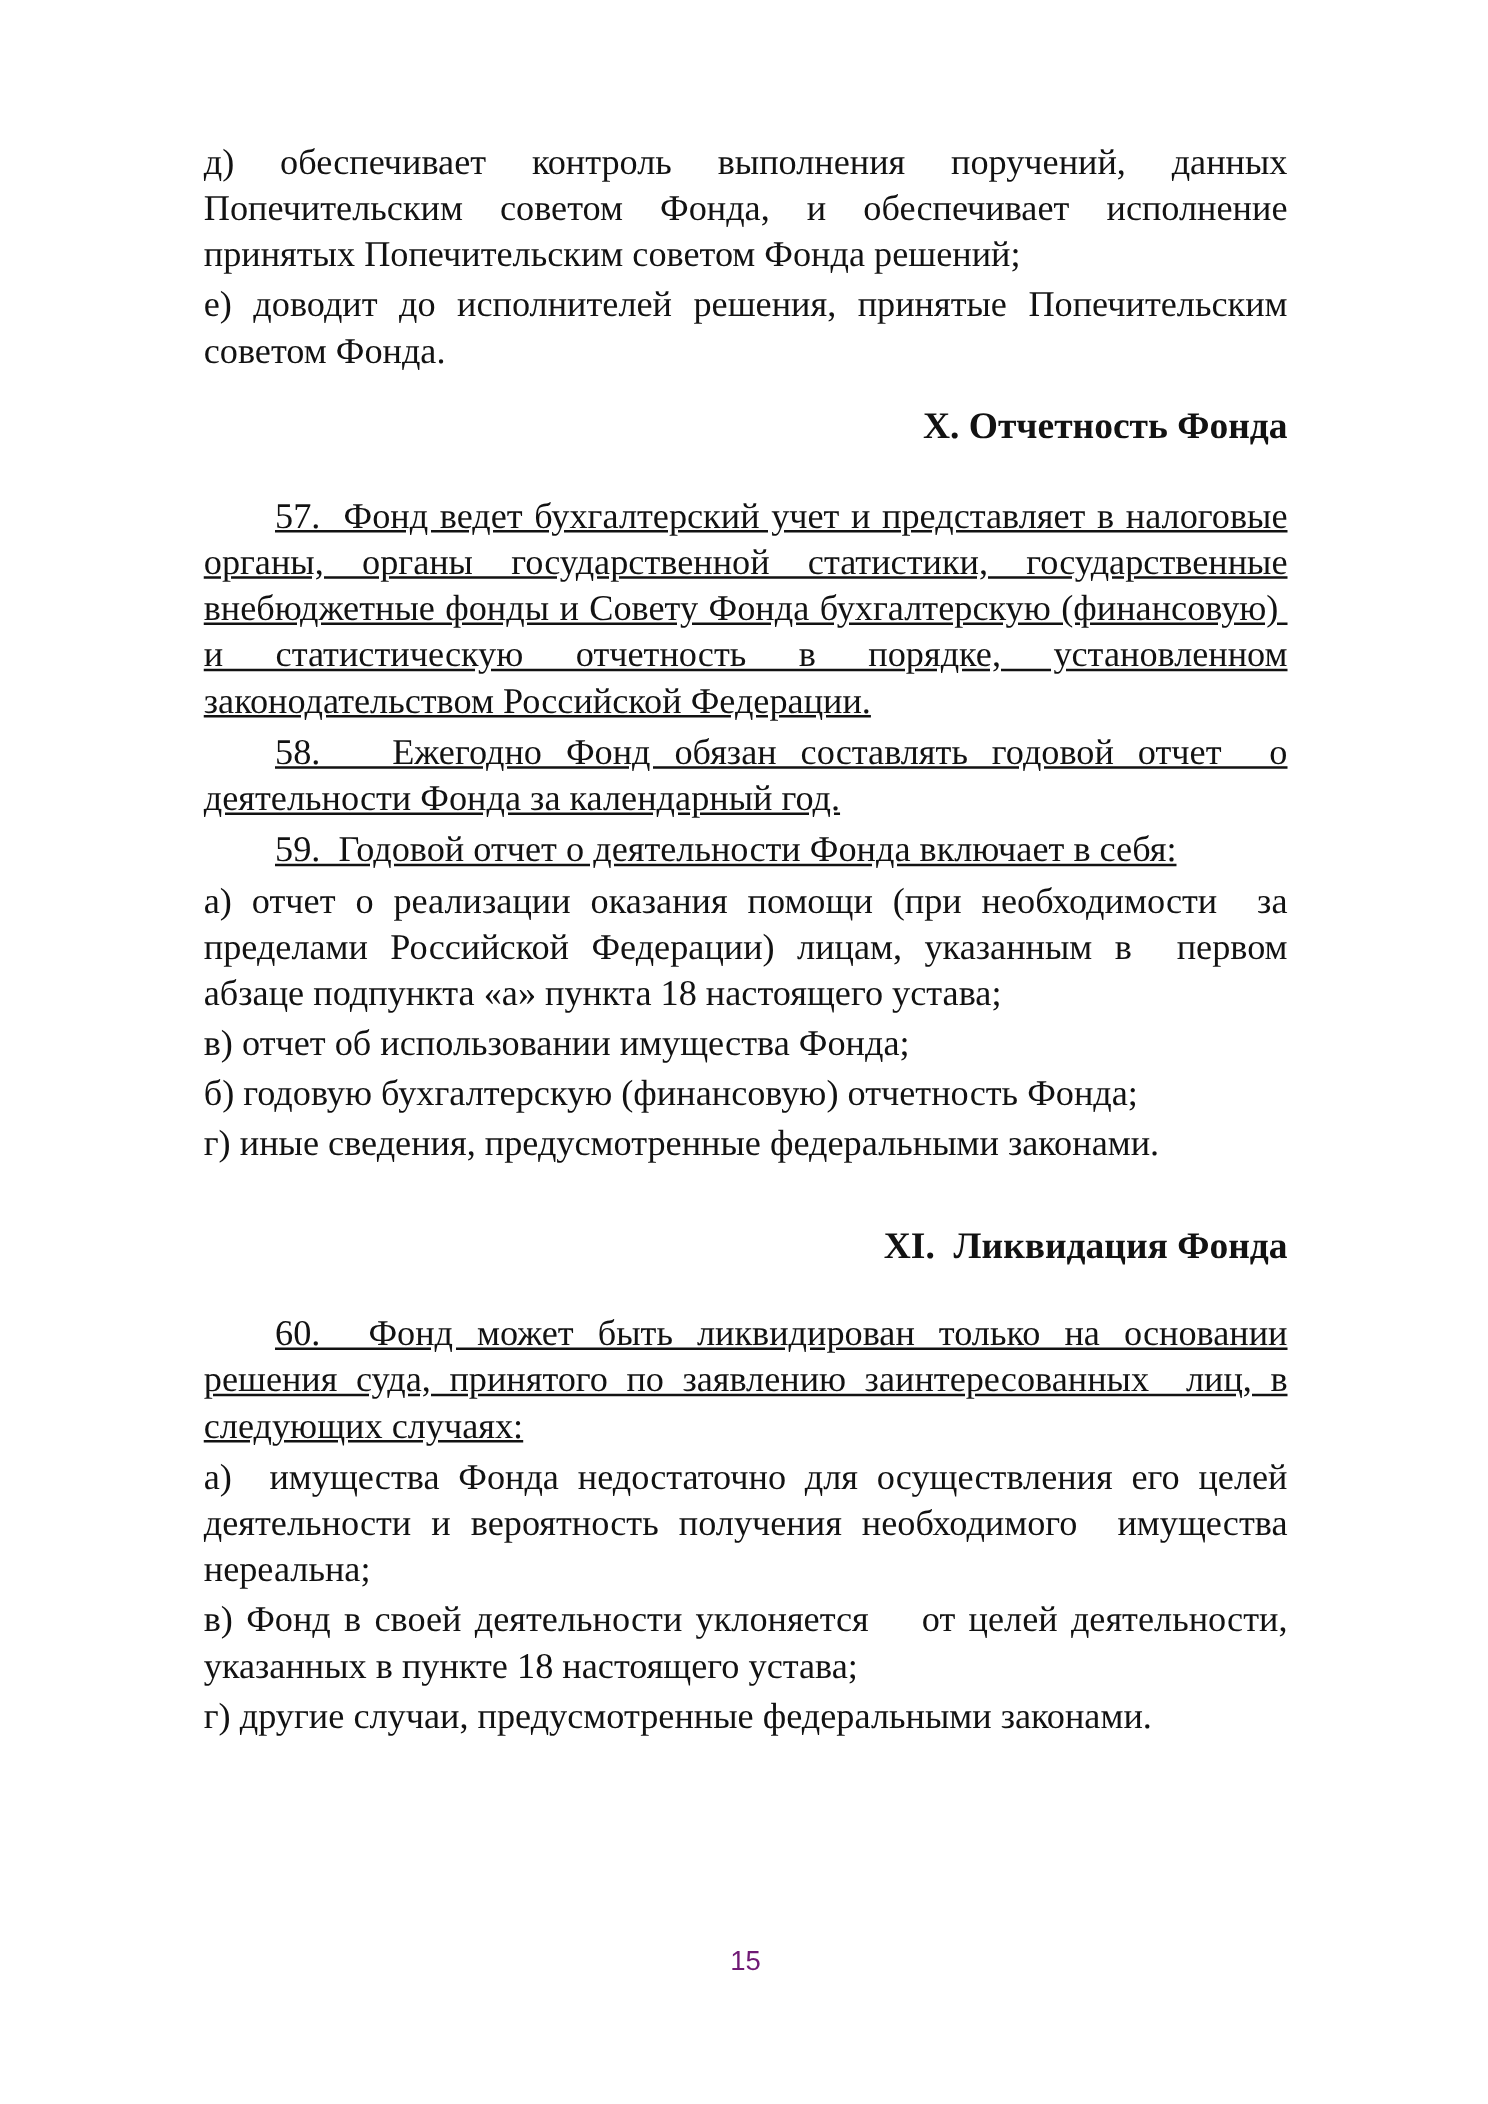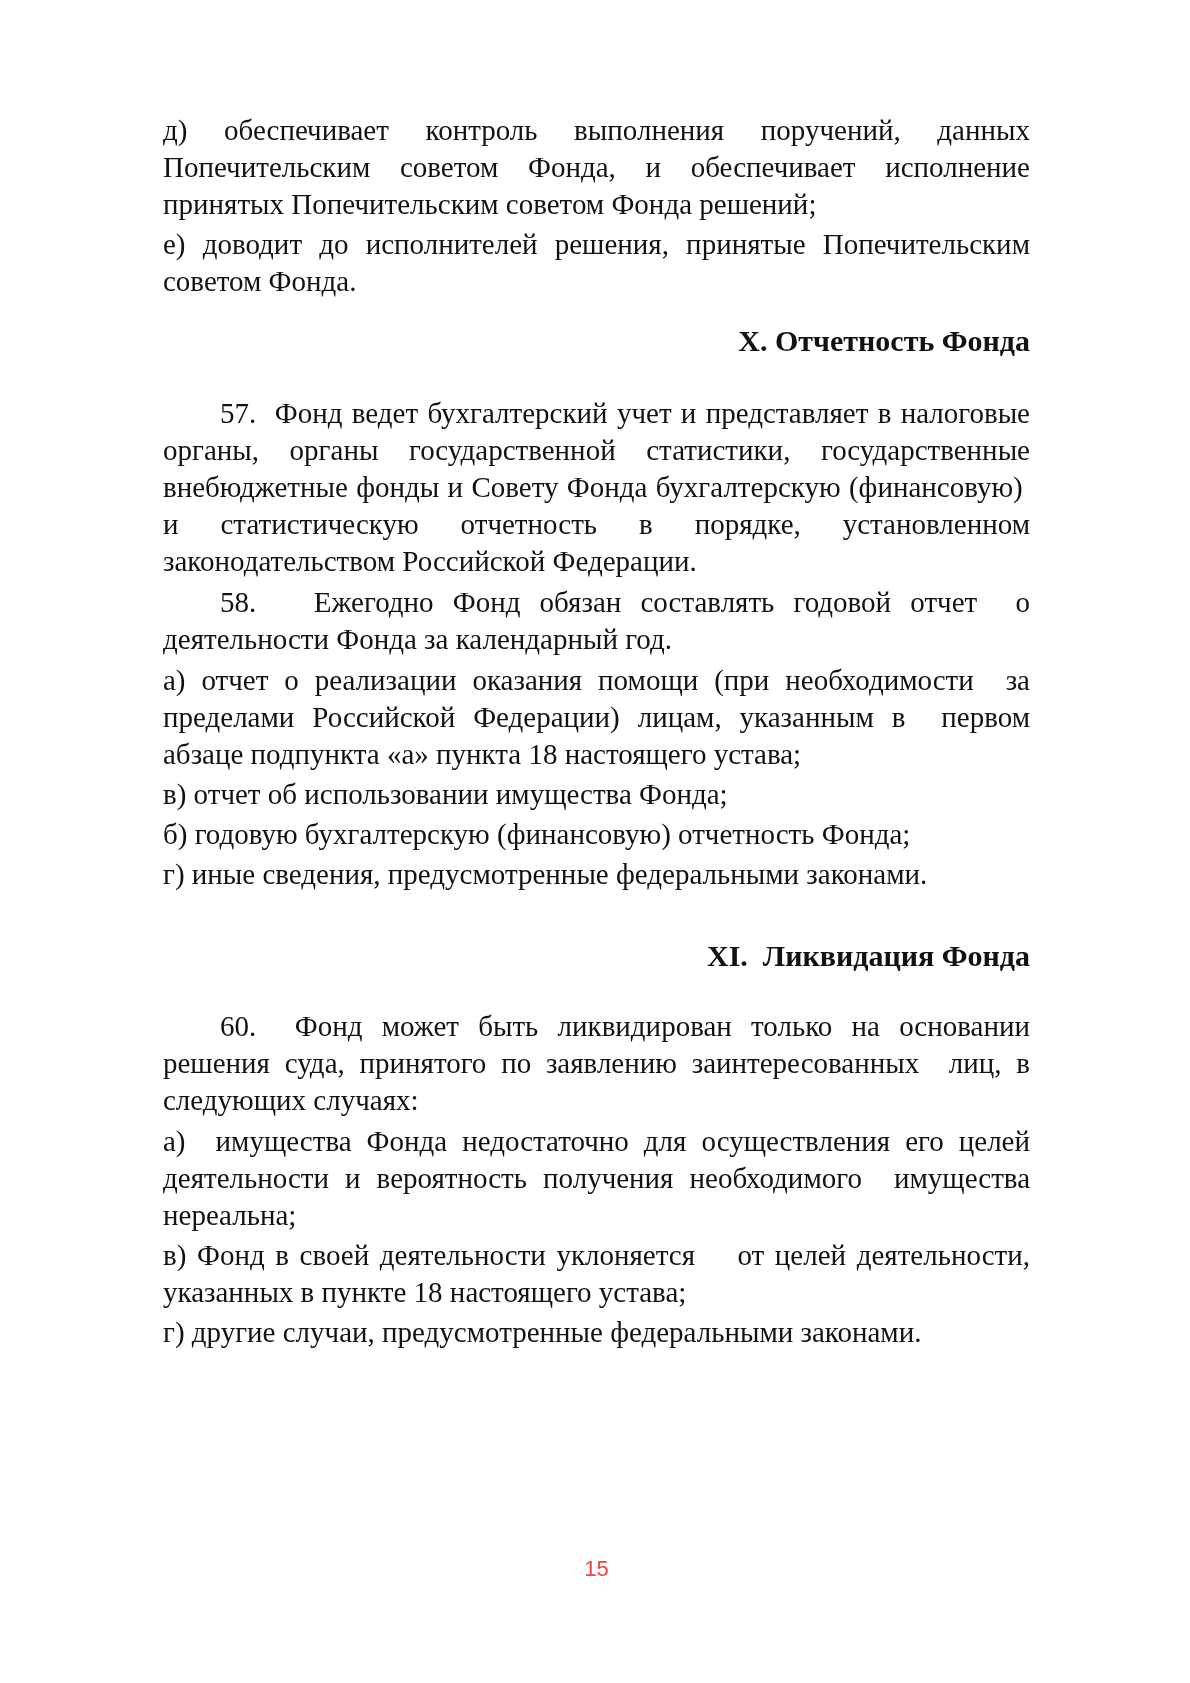--- a/index.html
+++ b/index.html
@@ -21,58 +21,60 @@
     color: #121212;
     overflow: hidden;
   }
   .para {
     text-align: justify;
     margin: 0 0 3px 0;
   }
   .para.num {
     text-indent: 57px;
     margin: 0 0 4px 0;
+    text-decoration: underline;
   }
   .section-heading {
     text-align: right;
     font-weight: bold;
     font-size: 30px;
     line-height: 37px;
     margin: 22px 0 36px 0;
   }
   .section-heading.second {
     margin: 44px 0 34px 0;
   }
   .page-number {
     position: absolute;
     left: 163px;
     top: 1556px;
     width: 867px;
     text-align: center;
     font-family: "Liberation Sans", "DejaVu Sans", sans-serif;
     font-size: 22px;
     line-height: 26px;
-    color: #ef4444;
+    color: #701a75;
   }
 </style>
 </head>
 <body>
 
 <div class="page">
 
   <p class="para">д) обеспечивает контроль выполнения поручений, данных Попечительским советом Фонда, и обеспечивает исполнение принятых Попечительским советом Фонда решений;</p>
 
   <p class="para">е) доводит до исполнителей решения, принятые Попечительским советом Фонда.</p>
 
   <h2 class="section-heading">X. Отчетность Фонда</h2>
 
   <p class="para num">57.&nbsp; Фонд ведет бухгалтерский учет и представляет в налоговые органы, органы государственной статистики, государственные внебюджетные фонды и Совету Фонда бухгалтерскую (финансовую)&nbsp; и статистическую отчетность в порядке, установленном законодательством Российской Федерации.</p>
 
   <p class="para num">58.&nbsp;&nbsp; Ежегодно Фонд обязан составлять годовой отчет&nbsp; о деятельности Фонда за календарный год.</p>
 
+  <p class="para num">59.&nbsp; Годовой отчет о деятельности Фонда включает в себя:</p>
 
   <p class="para">а) отчет о реализации оказания помощи (при необходимости&nbsp; за пределами Российской Федерации) лицам, указанным в&nbsp; первом абзаце подпункта «а» пункта 18 настоящего устава;</p>
 
   <p class="para">в) отчет об использовании имущества Фонда;</p>
 
   <p class="para">б) годовую бухгалтерскую (финансовую) отчетность Фонда;</p>
 
   <p class="para">г) иные сведения, предусмотренные федеральными законами.</p>
 
   <h2 class="section-heading second">XI.&nbsp; Ликвидация Фонда</h2>

